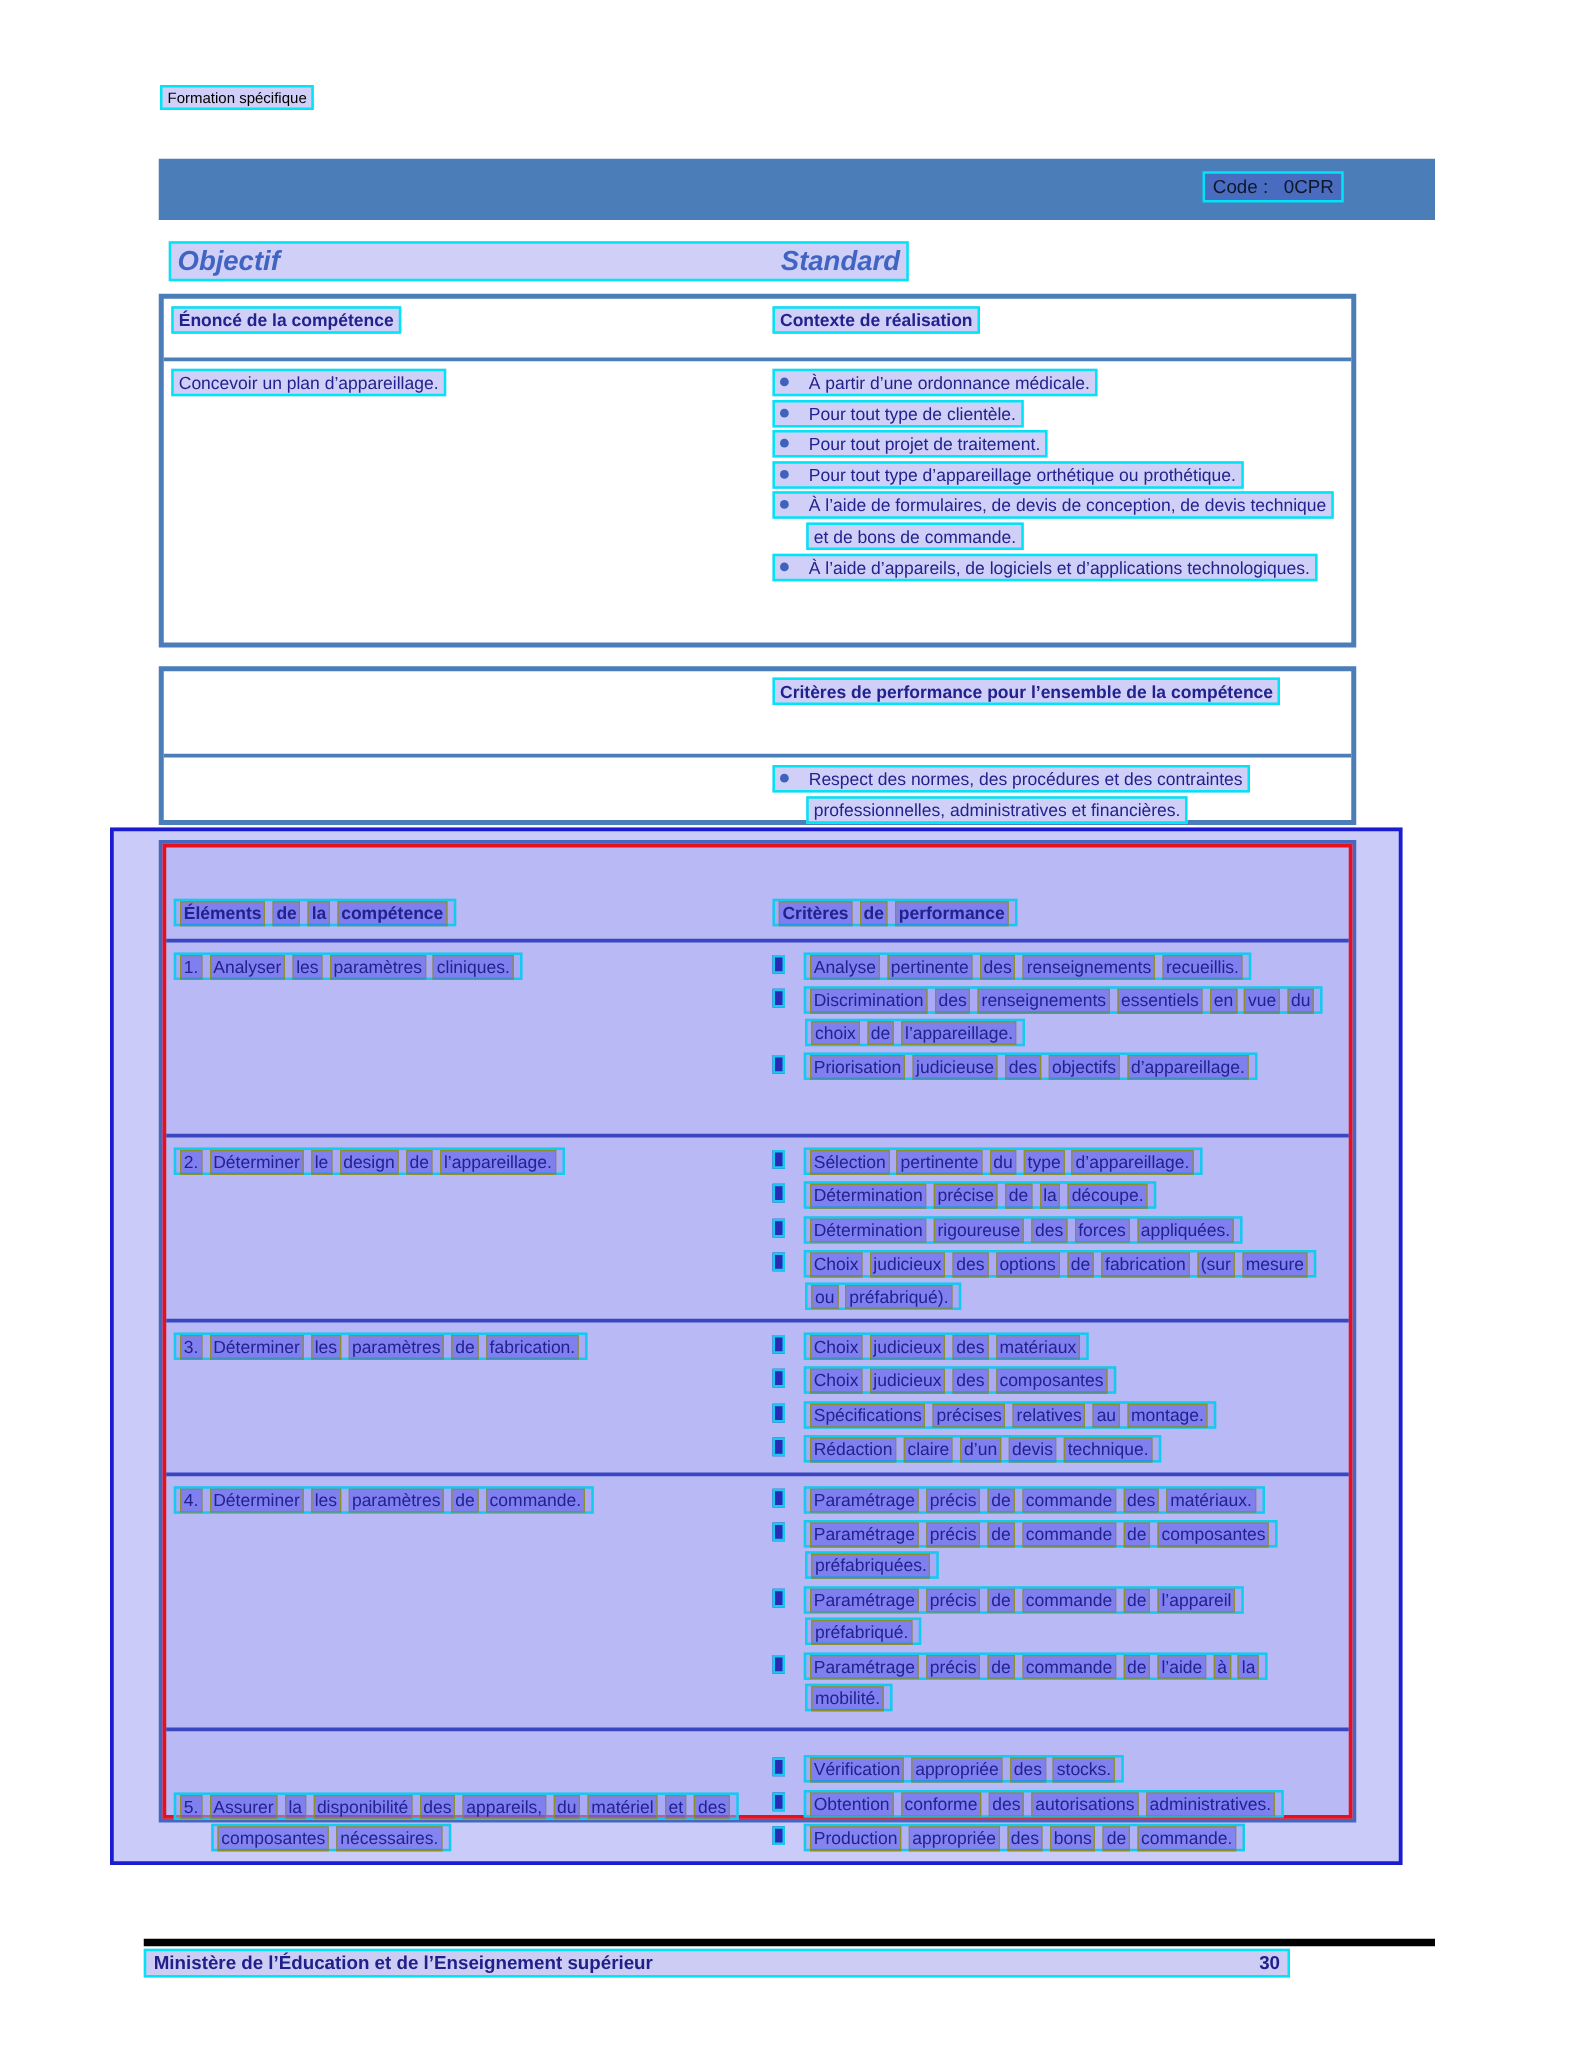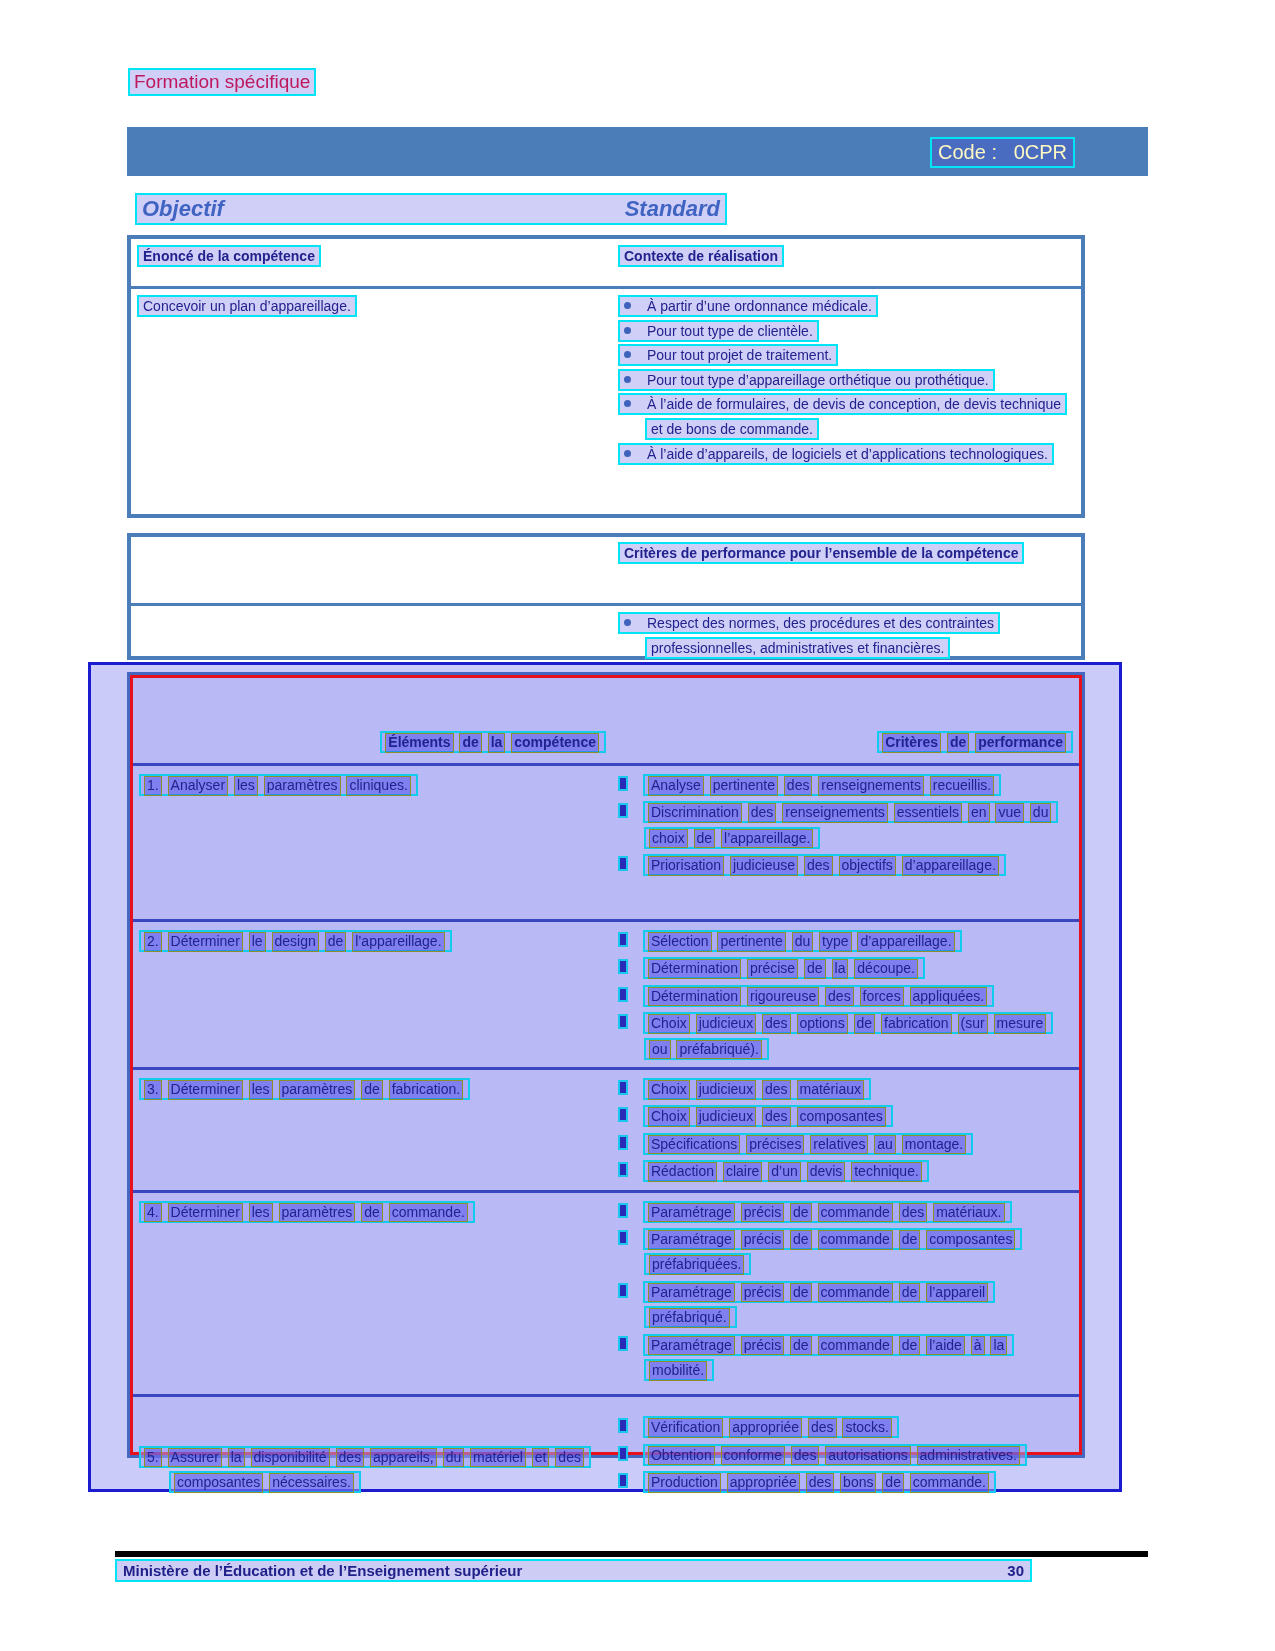--- a/index.html
+++ b/index.html
@@ -6,23 +6,23 @@
   .page{position:relative;width:1275px;height:1651px;background:#fff;overflow:hidden;
         font-family:"Liberation Sans",sans-serif;color:var(--navy);}
   :root{
     --steel:#4b7db8; --cyan:#00e4f6; --hlfill:#cfcff7; --navy:#22228e;
     --headblue:#4064c2; --ovl:#6666ee; --ovlborder:#1b1bd0; --red:#e8101c;
     --wordborder:#8f8f2a;
   }
   
   .hl{background:var(--hlfill);border:2px solid var(--cyan);padding:1px 4px;
       -webkit-box-decoration-break:clone;box-decoration-break:clone;}
-  .top-label{position:absolute;left:128px;top:68px;font-size:19px;color:#be185d;}
+  .top-label{position:absolute;left:128px;top:68px;font-size:12px;color:#000000;}
   .header-bar{position:absolute;left:127px;top:127px;width:1021px;height:49px;background:var(--steel);}
-  .code-box{position:absolute;right:73px;top:10px;white-space:pre;font-size:20px;color:#fef9c3;
+  .code-box{position:absolute;right:73px;top:10px;white-space:pre;font-size:15px;color:#0f172a;
             background:#4a6cc0;border:2px solid var(--cyan);padding:2px 6px;}
   .objstd{position:absolute;left:135px;top:193px;width:578px;display:flex;justify-content:space-between;
           background:var(--hlfill);border:2px solid var(--cyan);padding:1px 5px;
           font-size:22px;font-weight:bold;font-style:italic;color:var(--headblue);}
   
   .tbl{position:absolute;left:127px;width:958px;border:4px solid var(--steel);box-sizing:border-box;
        font-size:14px;line-height:24.6px;}
   .trow{display:flex;}
   .tcell-l{width:481px;box-sizing:border-box;padding:5px 6px;}
   .tcell-r{width:469px;box-sizing:border-box;padding:5px 6px;}
@@ -37,21 +37,21 @@
   ul.blist li{padding-left:27px;text-indent:-27px;}
   .dot{display:inline-block;width:7px;height:7px;border-radius:50%;background:#3f63bb;
        margin-right:16px;vertical-align:2px;text-indent:0;}
   
   .overlay{position:absolute;left:88px;top:662px;width:1034px;height:830px;
            background:rgba(102,102,238,.34);border:3px solid var(--ovlborder);
            box-sizing:border-box;z-index:4;}
   
   .t3{top:672px;height:786px;border:3px solid #4567c0;background:transparent;z-index:5;line-height:25.4px;}
   .t3-inner{border:3px solid var(--red);height:100%;box-sizing:border-box;background:rgba(80,80,230,.14);}
-  .t3 .thead{height:69px;border-bottom:3px solid #3946c0;padding-top:16px;text-align:right;}
+  .t3 .thead{height:69px;border-bottom:3px solid #3946c0;padding-top:4px;}
   .t3 .thead .tcell-l,.t3 .thead .tcell-r{padding-top:36px;}
   .t3-row{display:flex;border-top:3px solid #3946c0;box-sizing:border-box;}
   .t3-row:first-child{border-top:none;}
   
   .hl3{background:rgba(158,158,248,.55);border:2px solid #12ccee;padding:1px 3px;
        -webkit-box-decoration-break:clone;box-decoration-break:clone;}
   .el-wrap{padding-left:30px;text-indent:-30px;margin-top:2px;}
   .c-line{padding-left:26px;text-indent:-26px;margin-top:2px;}
   .b3{display:inline-block;width:6px;height:11px;background:#2a2ab8;border:2px solid #19c8ee;
       margin-right:15px;vertical-align:-1px;text-indent:0;}

